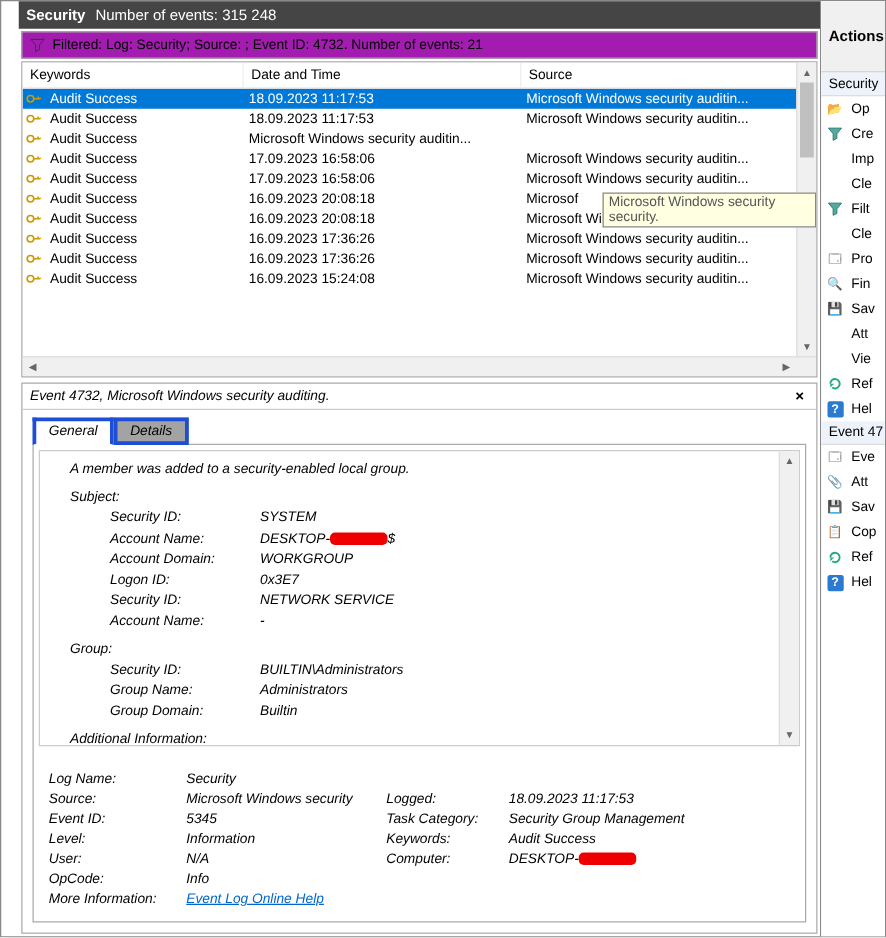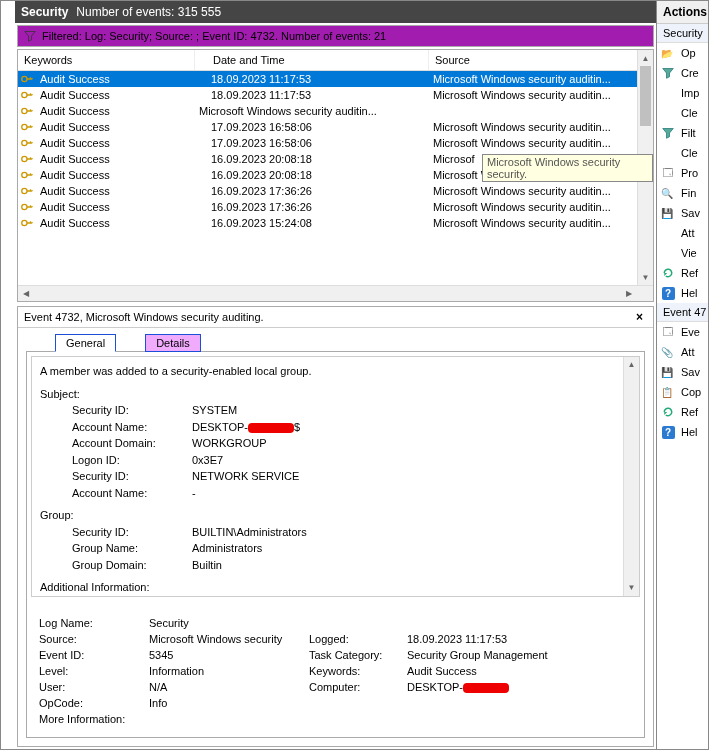--- a/index.html
+++ b/index.html
@@ -7,63 +7,63 @@
   .root { display: flex; height: 750px; border: 1px solid #888; }
   .main-col { flex: 1; display: flex; flex-direction: column; border-right: 1px solid #888; min-width: 0; padding-left: 14px; }
   .header-bar { background: #454545; color: #fff; font-size: 12px; padding: 4px 6px; display: flex; align-items: center; gap: 8px; }
   .header-title { font-weight: 600; }
   .filter-bar { background: #a21caf; border: 1px solid #aaa; margin: 2px 2px 0 2px; padding: 4px 6px; display: flex; align-items: flex-start; gap: 6px; }
   .funnel { width: 12px; height: 12px; }
   .list-wrap { margin: 2px; border: 1px solid #aaa; height: 253px; overflow: hidden; position: relative; display: flex; flex-direction: column; }
   .list-header { display: flex; background: #fff; border-bottom: 1px solid #ddd; font-size: 11px; }
   .list-header div { padding: 4px 6px; border-right: 1px solid #eee; }
   .col-k { width: 177px; }
-  .col-d { width: 222px; margin-left: 12px; }
+  .col-d { width: 222px; }
   .col-s { flex: 1; }
   .list-body { flex: 1; overflow: hidden; position: relative; }
   .row { display: flex; align-items: center; height: 16px; font-size: 11px; }
   .row.sel { background: #0078d7; color: #fff; }
   .row .cell { padding: 0 6px; overflow: hidden; white-space: nowrap; text-overflow: ellipsis; }
   .key-icon { width: 14px; height: 14px; margin-left: 2px; flex-shrink: 0; }
   .scroll-v { position: absolute; right: 0; top: 0; bottom: 16px; width: 16px; background: #f0f0f0; border-left: 1px solid #ddd; }
   .scroll-v .thumb { position: absolute; left: 2px; right: 2px; top: 16px; height: 60px; background: #c0c0c0; }
   .scroll-v .arrow { position: absolute; left: 0; right: 0; height: 16px; display:flex;align-items:center;justify-content:center;color:#666;font-size:8px;}
   .scroll-h { height: 16px; background: #f0f0f0; border-top: 1px solid #ddd; position: relative; }
   .scroll-h .arrow { position:absolute; top:0; bottom:0; width:16px; display:flex;align-items:center;justify-content:center;color:#666;font-size:8px;}
   .tooltip { position: absolute; background: #ffffe1; border: 1px solid #888; padding: 1px 4px; font-size: 11px; z-index: 10; top: 104px; left: 464px; color:#555; }
-  .detail-wrap { margin: 2px; border: 1px solid #aaa; flex: 1; display: flex; flex-direction: column; min-height: 0; }
+  .detail-wrap { margin: 2px; border: 1px solid #aaa; flex: 1; display: flex; flex-direction: column; min-height: 0; font-style: italic; }
   .detail-title { display: flex; align-items: center; padding: 3px 6px; border-bottom: 1px solid #ccc; }
   .detail-title .txt { flex: 1; font-size: 11px; }
   .detail-close { font-family: Arial; font-size: 12px; font-weight: bold; cursor: pointer; padding: 0 4px; }
   .tabs { display: flex; padding: 6px 8px 0 8px; gap: 0; }
-  .tab { border: 1px solid #1d4ed8; padding: 2px 10px; font-size: 11px; background: #fff; margin-bottom: -1px; position: relative; margin-left: 29px; }
+  .tab { border: 3px solid #1d4ed8; padding: 2px 10px; font-size: 11px; background: #fff; margin-bottom: -1px; position: relative; }
   .tab.active { border-bottom: 1px solid #fff; z-index: 2; }
-  .tab:not(.active) { background: #f0abfc; }
+  .tab:not(.active) { background: #a3a3a3; }
   .detail-body { margin: 0 8px 8px 8px; border: 1px solid #aaa; flex: 1; padding: 4px; display: flex; flex-direction: column; min-height: 0; }
-  .msg-box { border: 1px solid #ccc; padding: 6px 8px; font-size: 11px; line-height: 1.5; height: 250px; overflow: hidden; position: relative; }
+  .msg-box { border: 1px solid #ccc; padding: 6px 24px; font-size: 11px; line-height: 1.5; height: 250px; overflow: hidden; position: relative; }
   .msg-box .scroll-v { bottom: 0; }
   .kv-head { margin-top: 6px; }
   .kv-indent { margin-left: 32px; display: grid; grid-template-columns: 120px 1fr; }
   .meta-grid { margin-top: 20px; padding: 0 8px 8px 8px; font-size: 11px; display: grid; grid-template-columns: 110px 160px 98px 1fr; row-gap: 4px; align-items: center; }
   .link { color: #0066cc; text-decoration: underline; cursor: pointer; }
   .redact { display: inline-block; background: #e00; height: 10px; width: 46px; border-radius: 4px; vertical-align: middle; }
   .actions-col { width: 51px; display: flex; flex-direction: column; background: #fff; overflow: hidden; }
-  .actions-head { background: #f0f0f0; border-bottom: 1px solid #ccc; padding: 4px 6px; font-size: 12px; font-weight: 600; }
+  .actions-head { background: #f0f0f0; border-bottom: 1px solid #ccc; padding: 21px 6px; font-size: 12px; font-weight: 600; }
   .actions-sub { background: #eef3fb; padding: 3px 6px; font-size: 11px; border-bottom: 1px solid #ddd; white-space: nowrap; overflow: hidden; }
   .action-item { display: flex; align-items: center; gap: 6px; padding: 3px 4px; font-size: 11px; white-space: nowrap; overflow: hidden; }
   .action-item .ic { width: 14px; height: 14px; flex-shrink: 0; display:flex;align-items:center;justify-content:center;font-size:10px;}
 </style>
 </head>
 <body>
 
 <div class="root">
   <div class="main-col">
     <div class="header-bar">
       <span class="header-title">Security</span>
-      <span>Number of events: 315 555</span>
+      <span>Number of events: 315 248</span>
     </div>
 
     <div class="filter-bar">
       <svg class="funnel" viewBox="0 0 16 16">
           <path d="M1 2h14l-5 6v5l-4 2v-7z" fill="none" stroke="#333" stroke-width="1"></path>
         </svg>
       <span>Filtered: Log: Security; Source: ; Event ID: 4732. Number of events: 21</span>
     </div>
 
     <div class="list-wrap">
@@ -242,20 +242,21 @@
 
           <span>User:</span>
           <span>N/A</span>
           <span>Computer:</span>
           <span><span>DESKTOP-</span><span class="redact"></span></span>
 
           <span>OpCode:</span>
           <span style="grid-column:2/5">Info</span>
 
           <span>More Information:</span>
+          <span class="link" style="grid-column:2/5">Event Log Online Help</span>
         </div>
       </div>
     </div>
   </div>
 
   <div class="actions-col">
     <div class="actions-head">Actions</div>
     <div class="actions-sub">Security</div>
     <div id="actions1">
         <div class="action-item">

